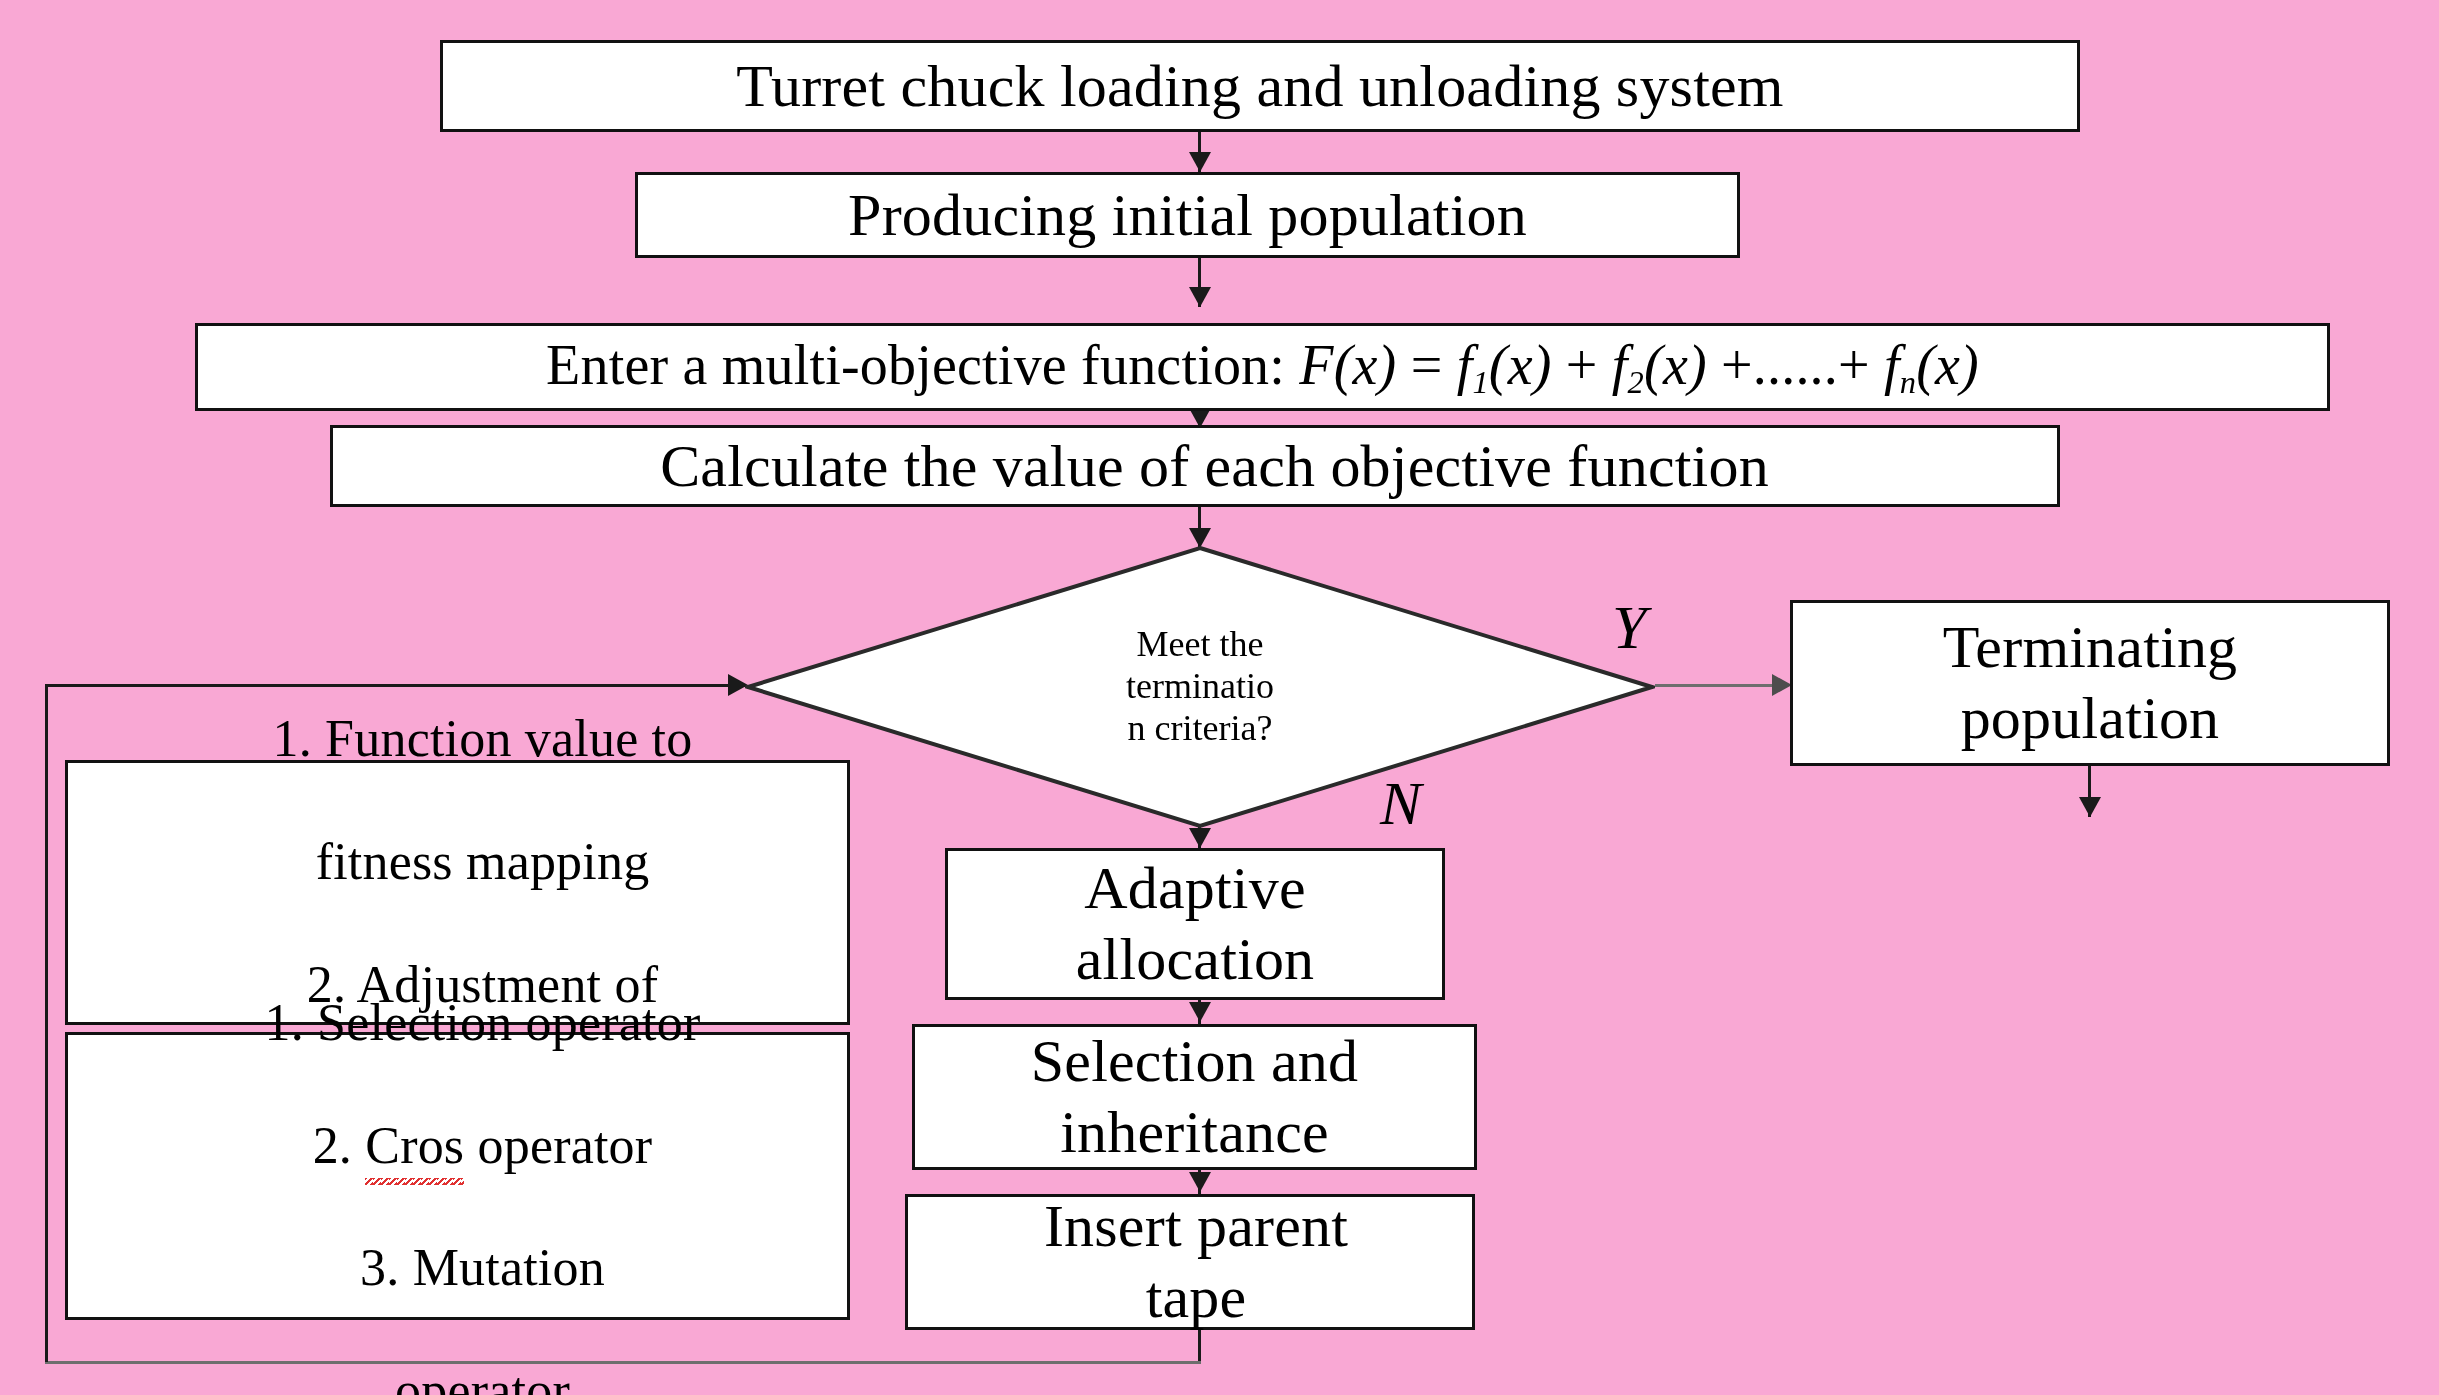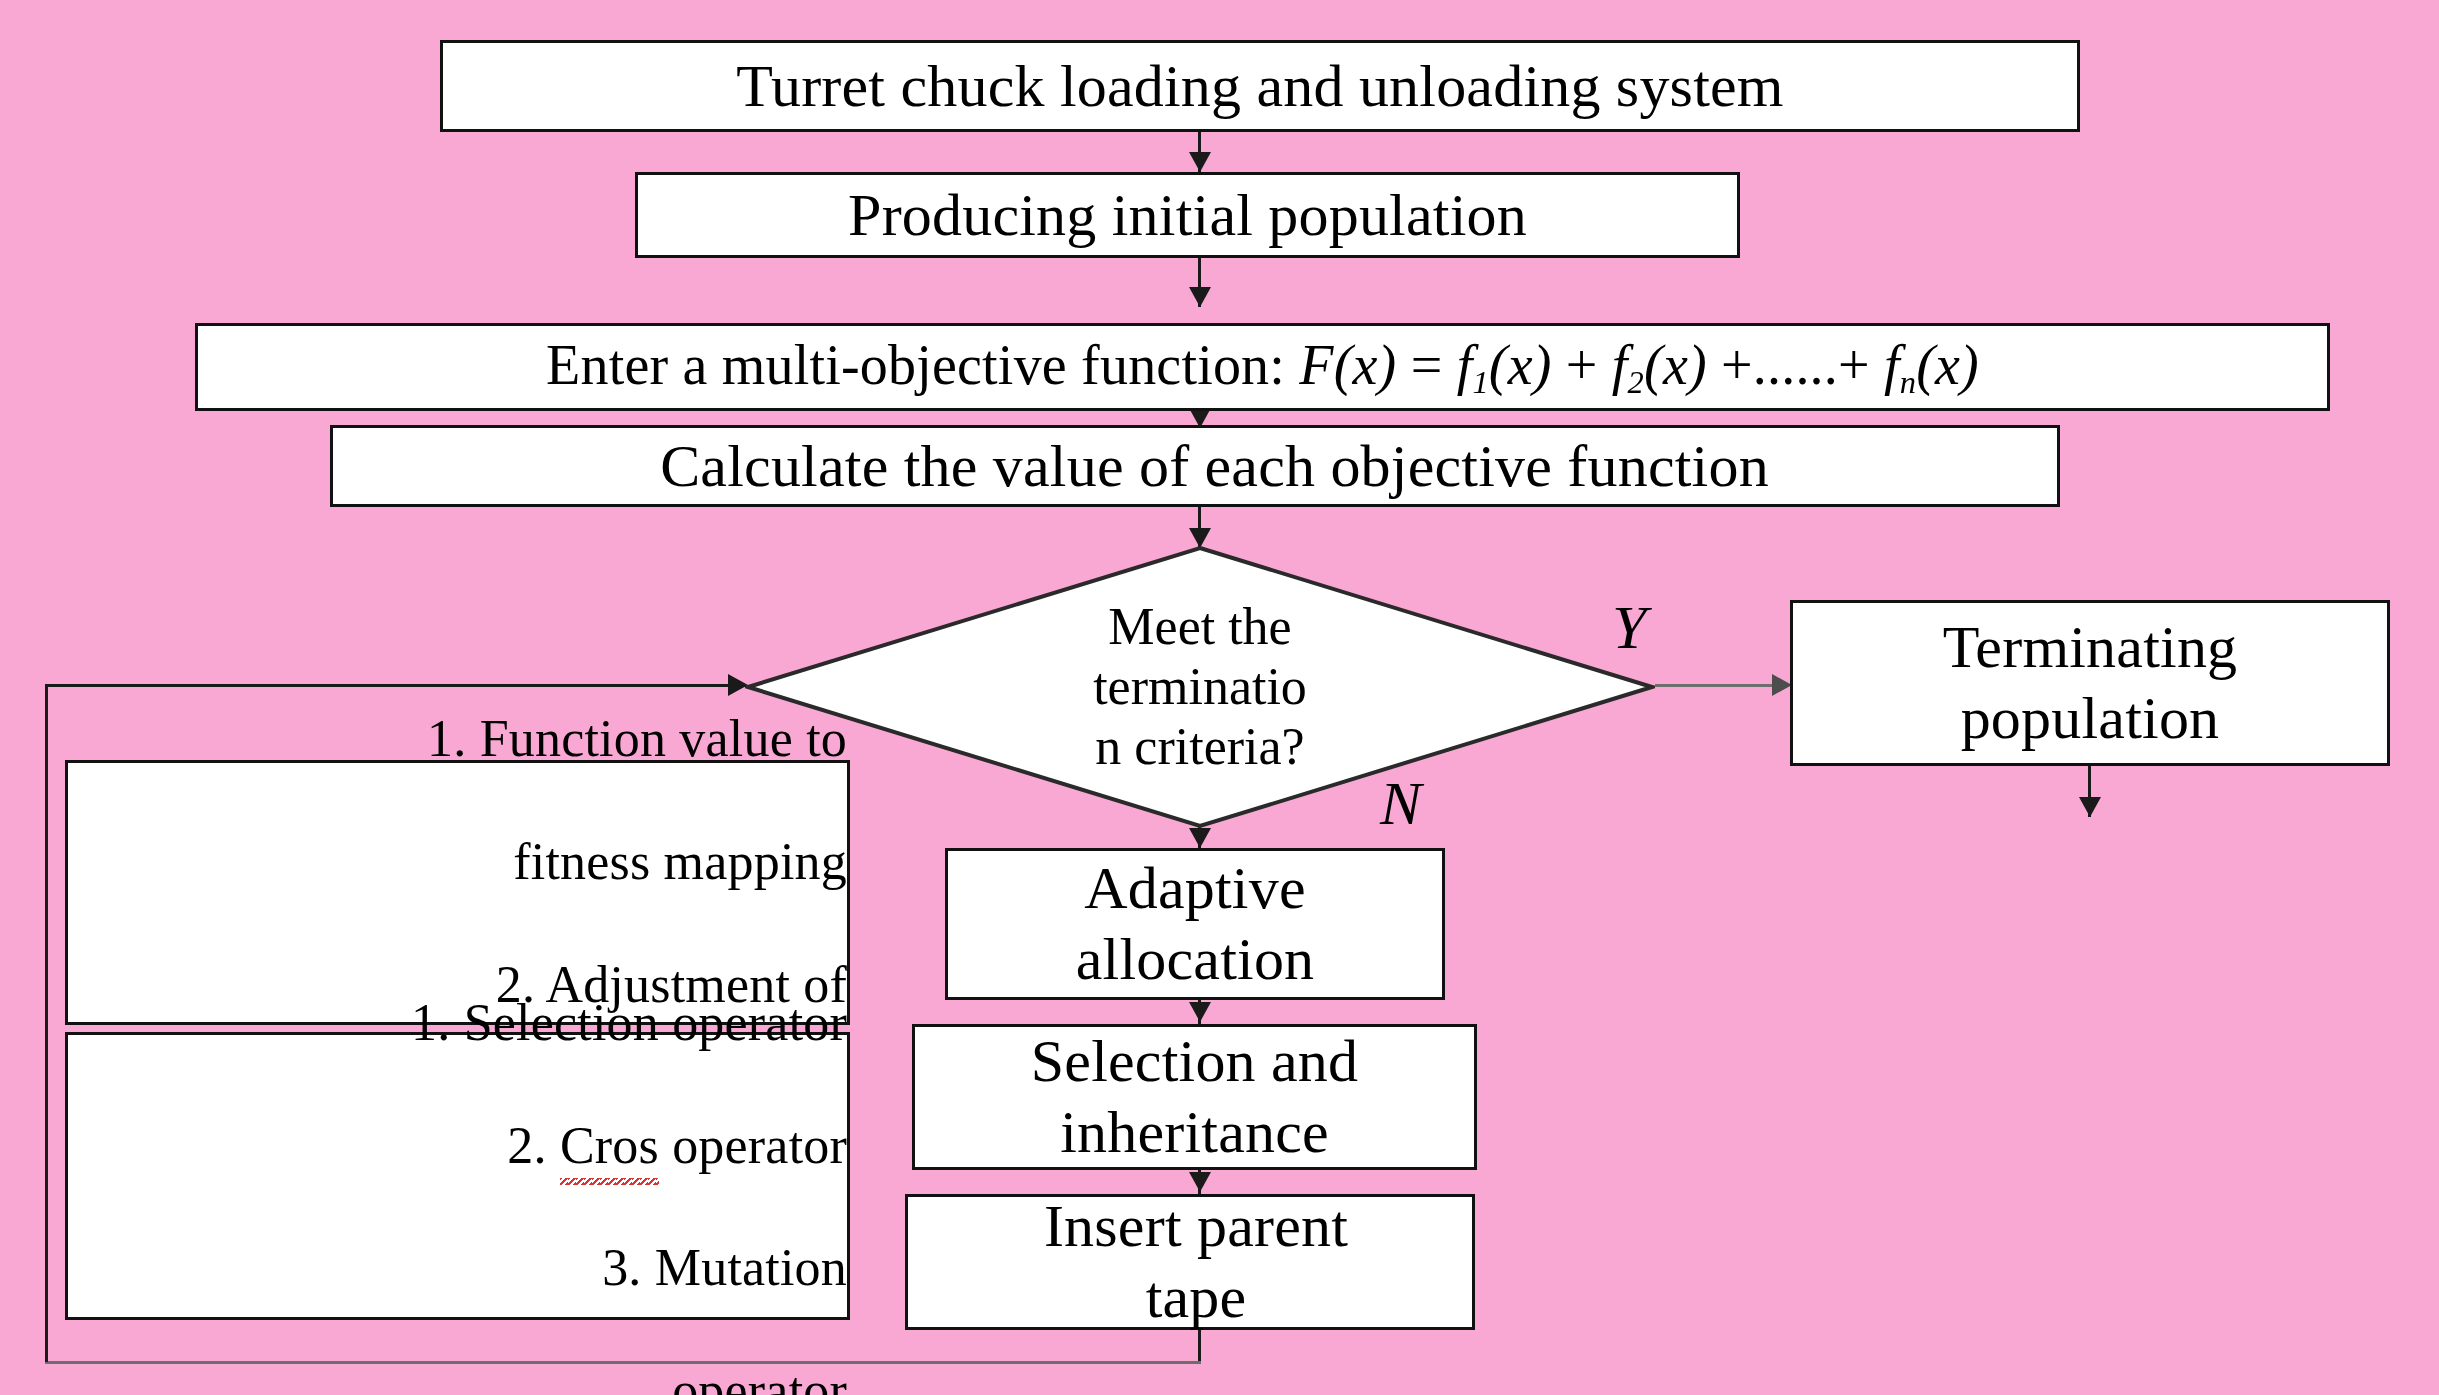--- a/index.html
+++ b/index.html
@@ -38,21 +38,21 @@
     white-space: pre-line;
   }
   
   .node.listbox {
     justify-content: flex-start;
     text-align: left;
   }
   .node.listbox .txt {
     padding: 0 0 0 22px;
     white-space: pre-line;
-    text-align: right;
+    text-align: center;
     margin-left: 28px;
   }
 
   
   .fs-big   { font-size: 60px; }
   .fs-mid   { font-size: 56px; }
   .fs-sm    { font-size: 52px; }
 
   
   #decision {
@@ -61,21 +61,21 @@
   }
   #decision svg { display:block; }
   #decision .dtext {
     position: absolute;
     left: 0; top: 0;
     width: 100%; height: 100%;
     display: flex;
     align-items: center;
     justify-content: center;
     text-align: center;
-    font-size: 52px;
+    font-size: 36px;
     line-height: 1.16;
     white-space: pre-line;
     pointer-events: none;
   }
 
   
   .branch-label {
     position: absolute;
     font-style: italic;
     font-size: 62px;

